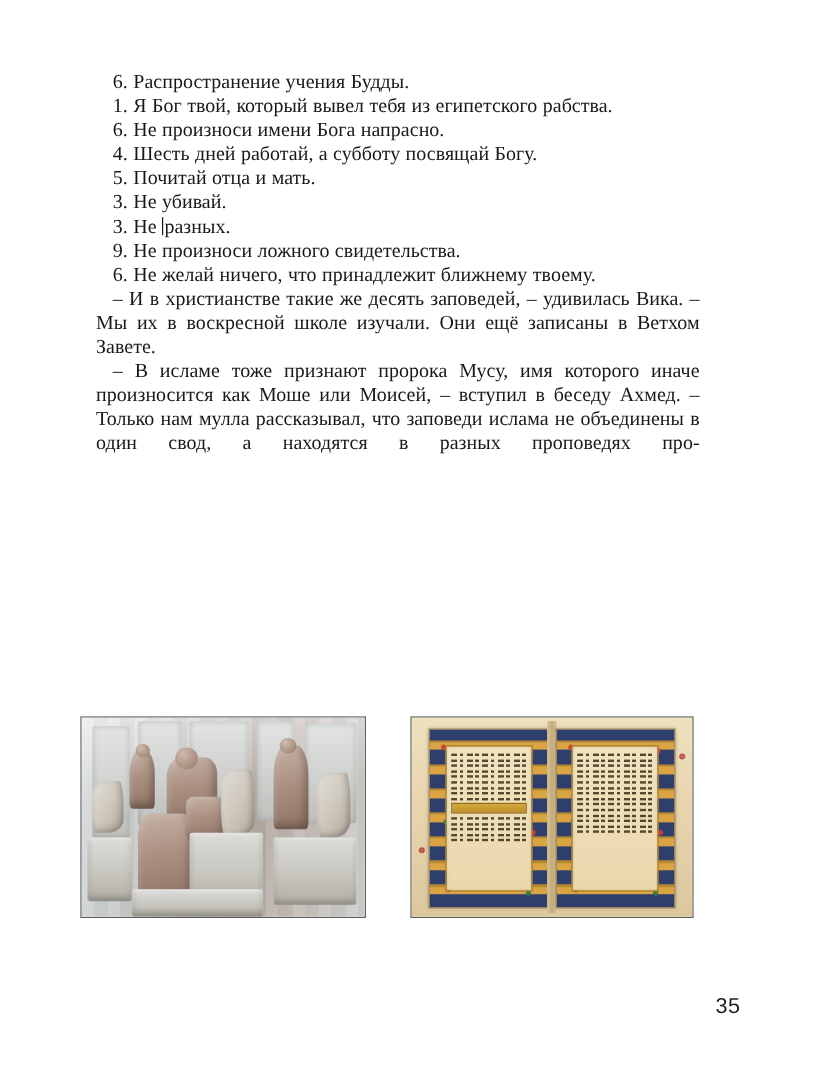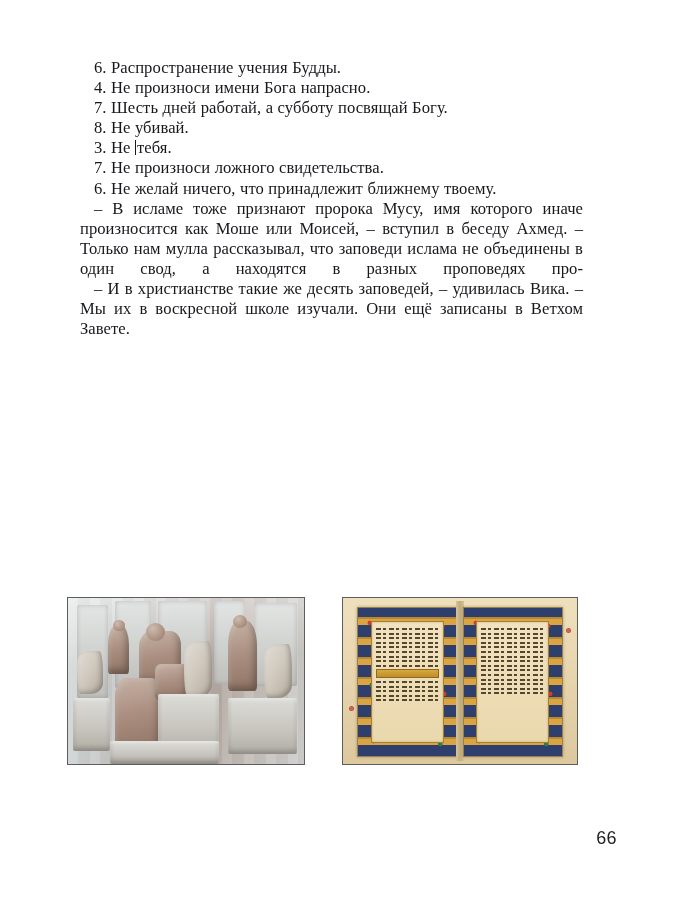--- a/index.html
+++ b/index.html
@@ -244,39 +244,41 @@
 </head>
 <body>
 
 <div class="page">
 
   <div class="textblock">
 
     <p class="para short">6. Распространение учения Будды.</p>
 
 
-
-
-    <p class="para short">4. Не произноси имени Бога напрасно.</p>
-
-    <p class="para short">7. Шесть дней работай, а субботу посвящай Богу.</p>
-
-
-    <p class="para short">8. Не убивай.</p>
-
-
-    <p class="para short"><span>3. Не </span><span class="caret"></span><span>тебя.</span></p>
-
-    <p class="para short">7. Не произноси ложного свидетельства.</p>
+    <p class="para">1. Я Бог твой, который вывел тебя из египетского рабства.</p>
+
+
+    <p class="para short">6. Не произноси имени Бога напрасно.</p>
+
+    <p class="para short">4. Шесть дней работай, а субботу посвящай Богу.</p>
+
+    <p class="para short">5. Почитай отца и мать.</p>
+
+    <p class="para short">3. Не убивай.</p>
+
+
+    <p class="para short"><span>3. Не </span><span class="caret"></span><span>разных.</span></p>
+
+    <p class="para short">9. Не произноси ложного свидетельства.</p>
 
     <p class="para">6. Не желай ничего, что принадлежит ближнему твоему.</p>
 
+    <p class="para">– И в христианстве такие же десять заповедей, – удивилась Вика. – Мы их в воскресной школе изучали. Они ещё записаны в Ветхом Завете.</p>
+
     <p class="para full-justify">– В исламе тоже признают пророка Мусу, имя которого иначе произносится как Моше или Моисей, – вступил в беседу Ахмед. – Только нам мулла рассказывал, что заповеди ислама не объединены в один свод, а находятся в разных проповедях про-</p>
-
-    <p class="para">– И в христианстве такие же десять заповедей, – удивилась Вика. – Мы их в воскресной школе изучали. Они ещё записаны в Ветхом Завете.</p>
   </div>
 
   <div class="figures">
 
     <div class="figure left">
       <div class="photo">
         <div class="statue-bg"></div>
 
         <div class="st niche" style="left:4%;top:4%;width:13%;height:56%;"></div>
         <div class="st niche" style="left:20%;top:2%;width:15%;height:52%;"></div>
@@ -355,15 +357,15 @@
           </div>
         </div>
 
         <div class="q-fleck" style="right:6px;top:30px;"></div>
         <div class="q-fleck" style="left:6px;top:108px;"></div>
       </div>
 
     </div>
   </div>
 
-  <div class="folio">66</div>
+  <div class="folio">35</div>
 
 </div>
 
 </body></html>

